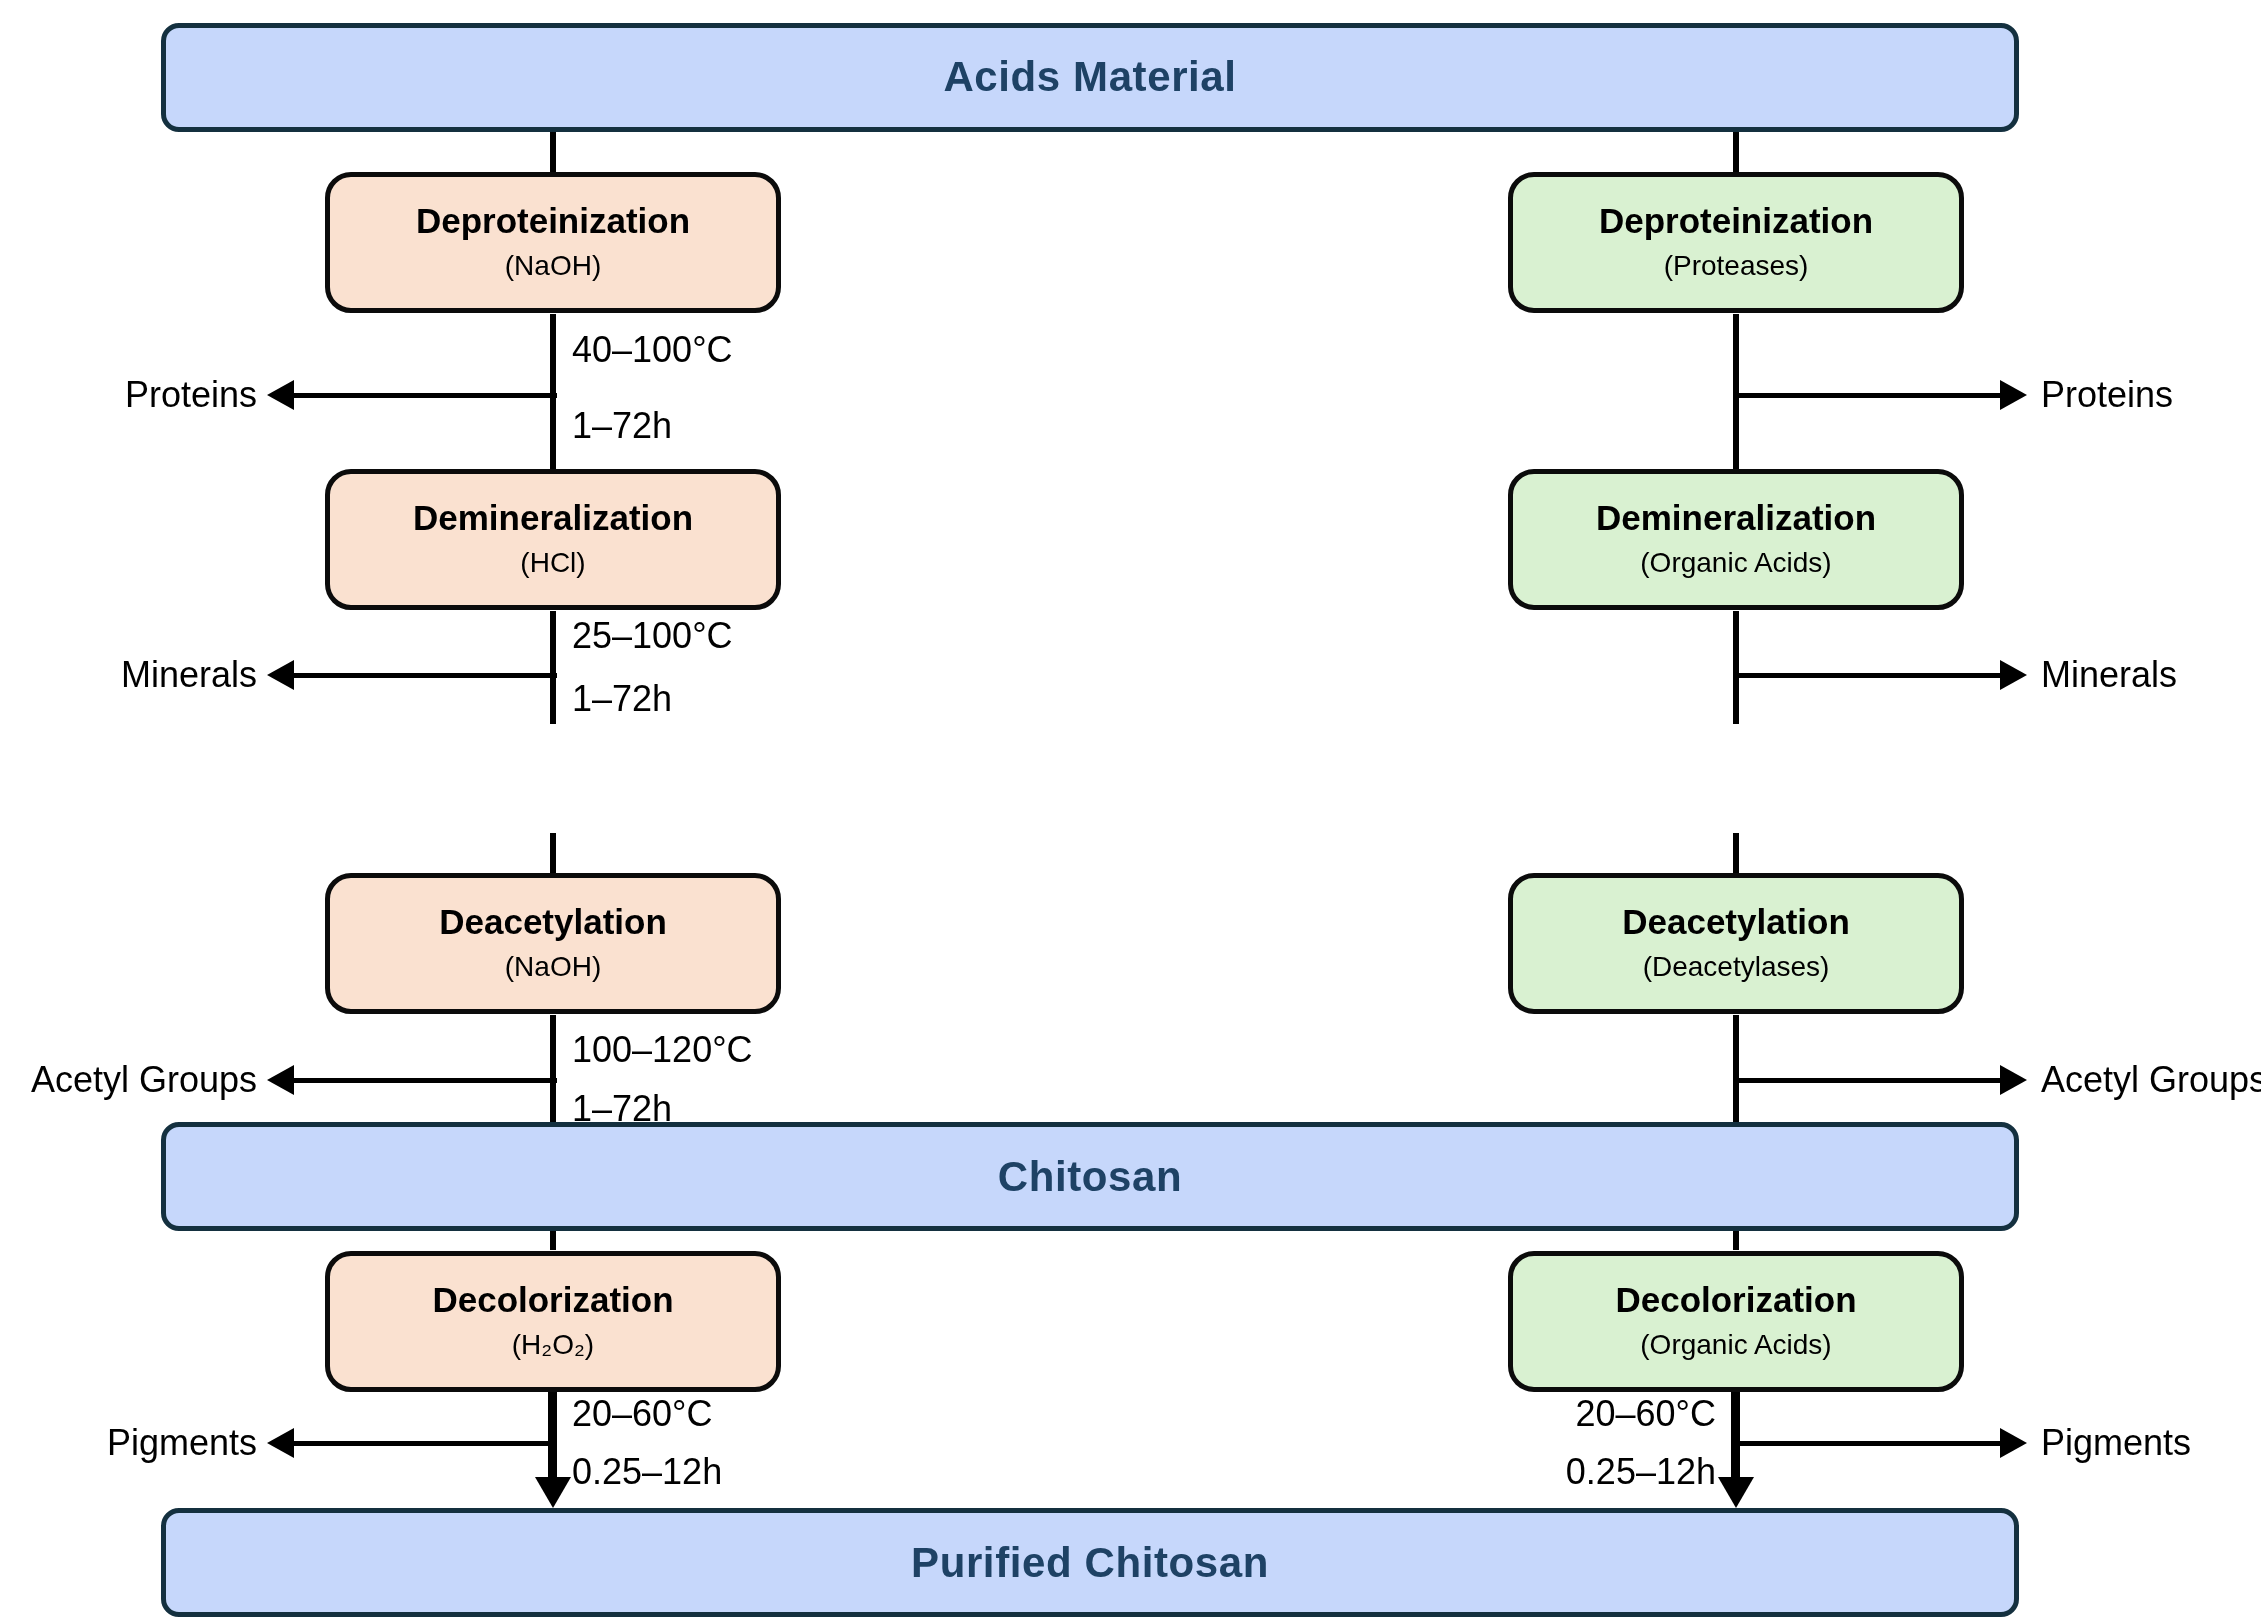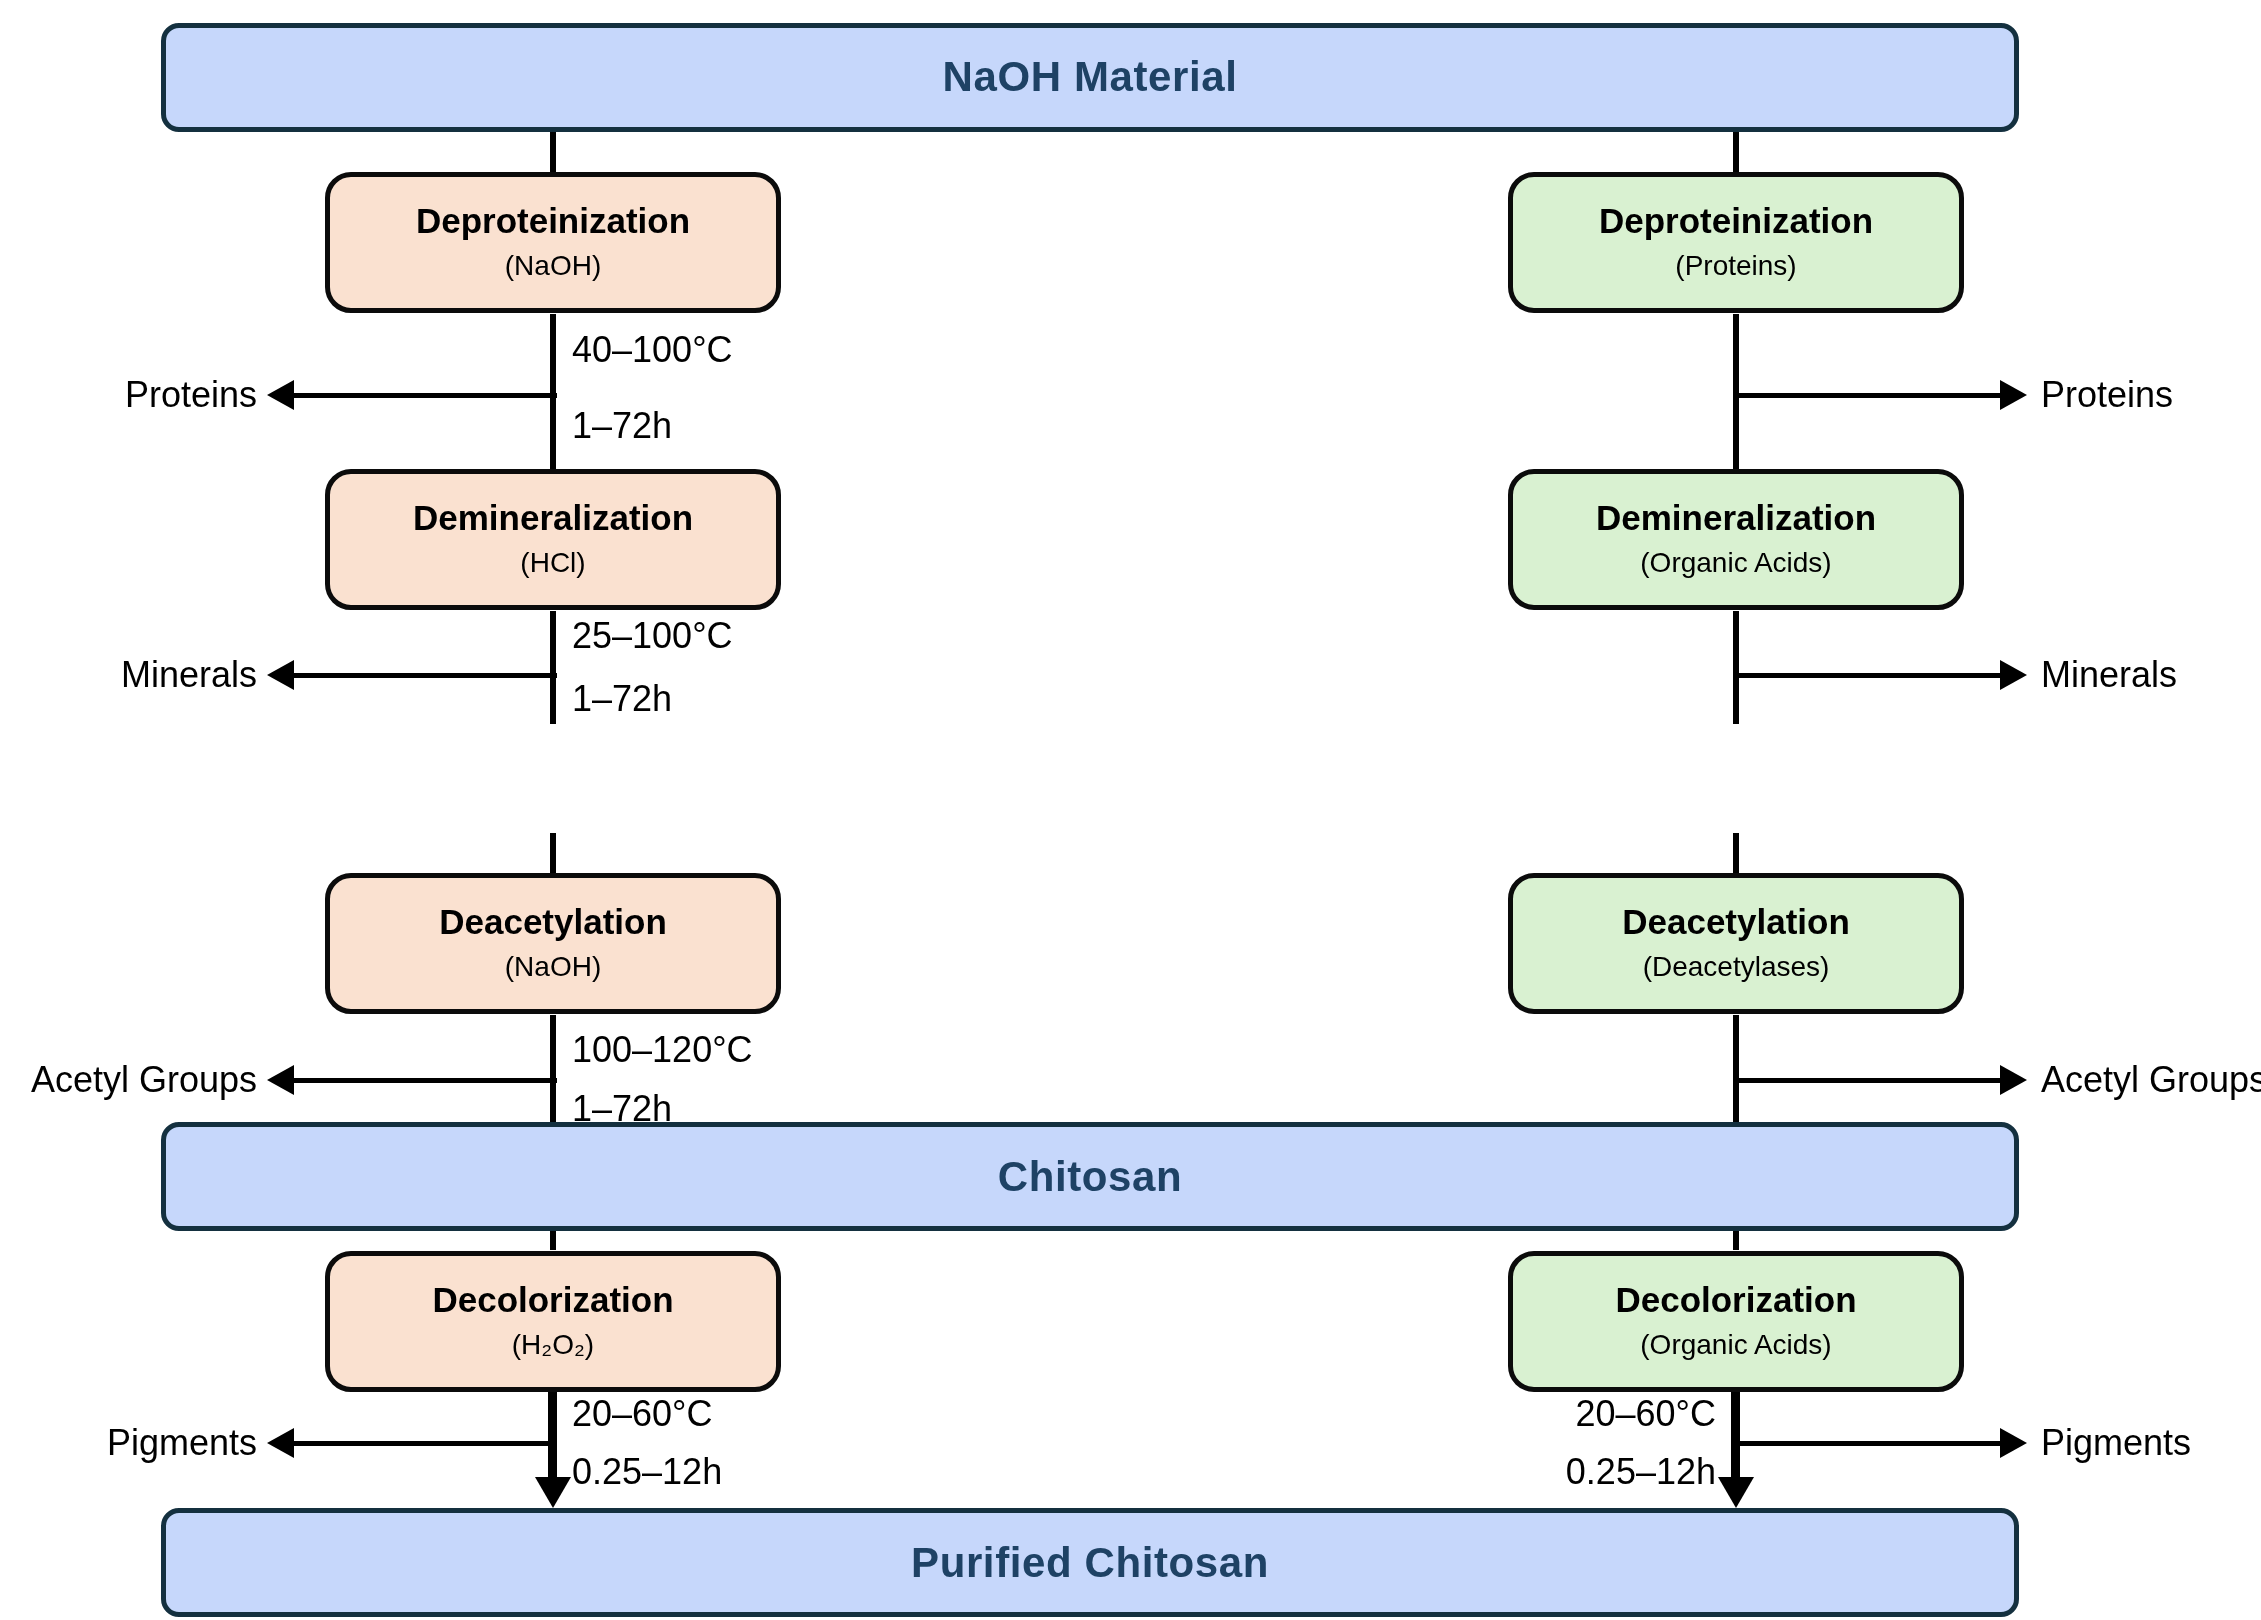--- a/index.html
+++ b/index.html
@@ -45,21 +45,21 @@
     border-left:18px solid transparent;border-right:18px solid transparent;
     border-top:31px solid var(--line,#000);}
   .lbl{position:absolute;font-size:36px;line-height:41px;color:#000;white-space:nowrap;}
   .lbl.ralign{text-align:right;}
 </style>
 </head>
 <body>
 
 <div id="canvas">
 
-  <div class="banner" style="top:22.5px;">NaOH Material</div>
+  <div class="banner" style="top:22.5px;">Acids Material</div>
   <div class="banner" style="top:1122px;">Chitosan</div>
   <div class="banner" style="top:1508px;">Purified Chitosan</div>
 
   <div class="vline" style="left:550px;top:132px;height:41px;"></div>
   <div class="vline" style="left:550px;top:314px;height:156px;"></div>
   <div class="vline" style="left:550px;top:611px;height:113px;"></div>
   <div class="vline" style="left:550px;top:833px;height:41px;"></div>
   <div class="vline" style="left:550px;top:1015px;height:107px;"></div>
   <div class="vline" style="left:550px;top:1231px;height:19px;"></div>
   <div class="vline thick" style="left:548px;top:1392px;height:90px;"></div>
@@ -109,21 +109,21 @@
   <div class="vline" style="left:1733px;top:314px;height:156px;"></div>
   <div class="vline" style="left:1733px;top:611px;height:113px;"></div>
   <div class="vline" style="left:1733px;top:833px;height:41px;"></div>
   <div class="vline" style="left:1733px;top:1015px;height:107px;"></div>
   <div class="vline" style="left:1733px;top:1231px;height:19px;"></div>
   <div class="vline thick" style="left:1731px;top:1392px;height:90px;"></div>
   <div class="tri-down" style="left:1718px;top:1477px;"></div>
 
   <div class="pbox right" style="left:1508px;top:172px;">
     <div class="t">Deproteinization</div>
-    <div class="r">(Proteins)</div>
+    <div class="r">(Proteases)</div>
   </div>
   <div class="pbox right" style="left:1508px;top:469px;">
     <div class="t">Demineralization</div>
     <div class="r">(Organic Acids)</div>
   </div>
   <div class="pbox right" style="left:1508px;top:873px;">
     <div class="t">Deacetylation</div>
     <div class="r">(Deacetylases)</div>
   </div>
   <div class="pbox right" style="left:1508px;top:1251px;">

